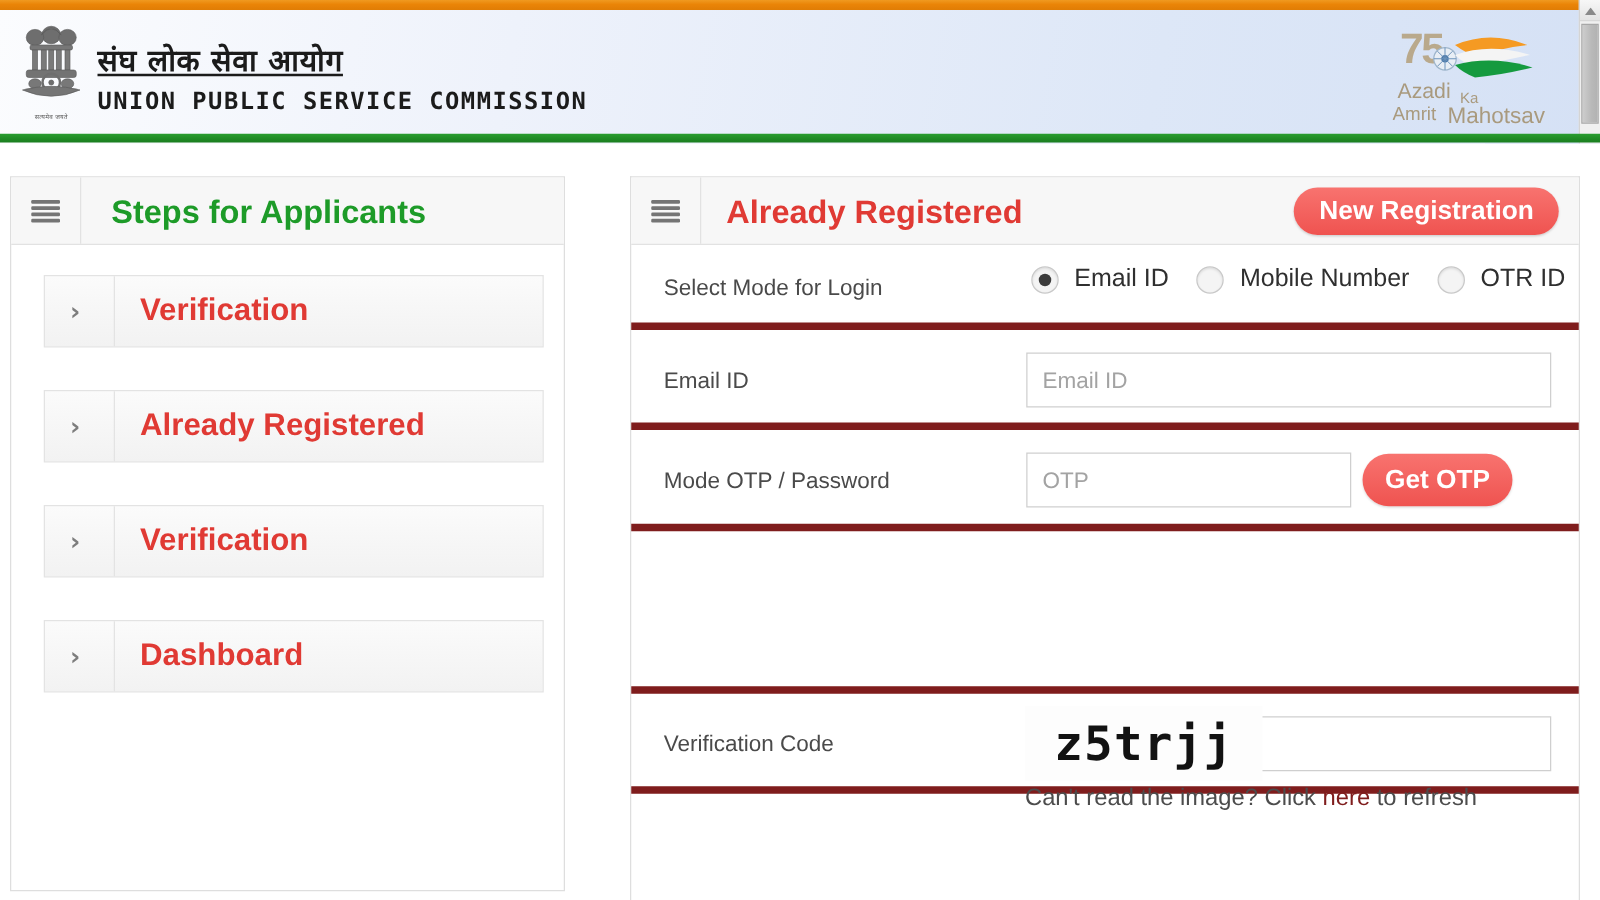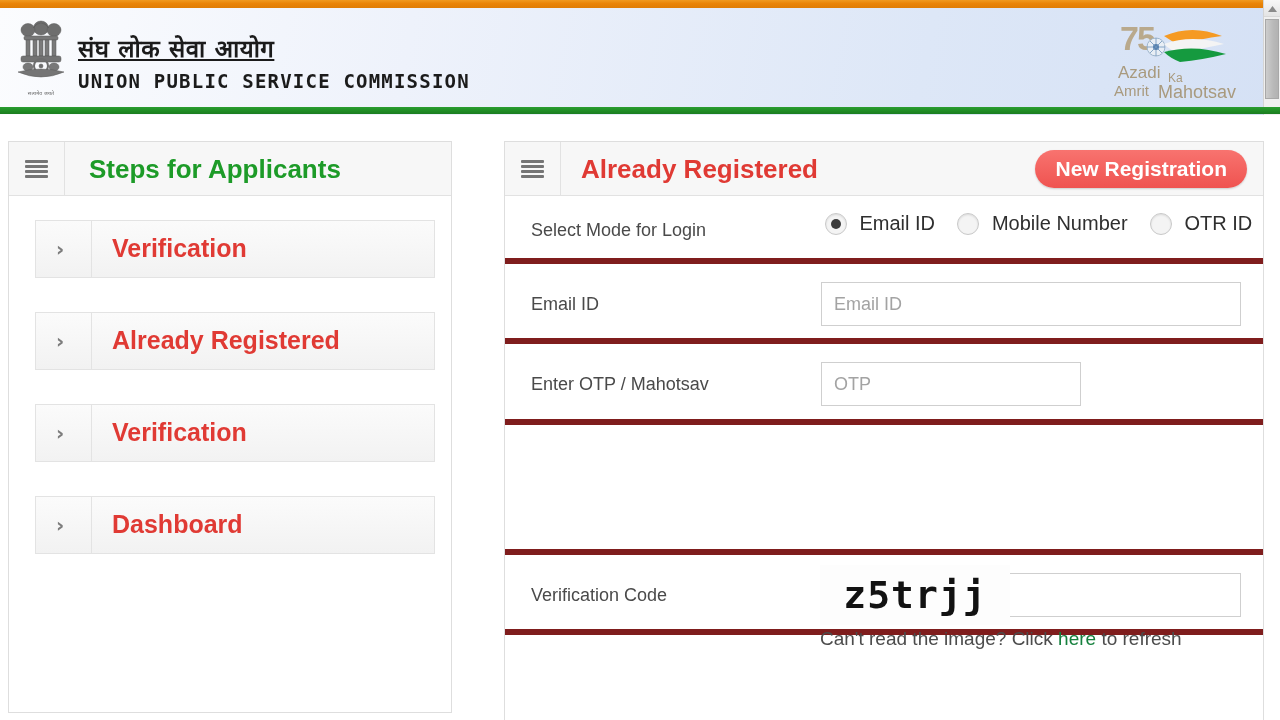--- a/index.html
+++ b/index.html
@@ -221,21 +221,21 @@
   }
   #captcha-text {
     font-family: "DejaVu Sans Mono", monospace;
     font-size: 38px; font-weight: 700; color: #121212;
     letter-spacing: 1px;
   }
   #captcha-help {
     position: absolute; left: 820px; top: 513px;
     font-size: 19px; color: #4c4c4c; white-space: nowrap;
   }
-  #captcha-link { color: #15803d; text-decoration: none; cursor: pointer; }
+  #captcha-link { color: #7f1d1d; text-decoration: none; cursor: pointer; }
 </style>
 </head>
 <body>
 
 <div id="header">
   <div id="saffron-bar"></div>
 
   <div id="emblem">
     <svg width="54" height="72" viewBox="0 0 54 72">
       <g fill="#6e6e6e" stroke="#5a5a5a" stroke-width="0.5">
@@ -382,22 +382,23 @@
         </span>
       </div>
     </div>
 
     <div class="form-row" style="top:122px; height:80px;">
       <div class="row-label" style="top:30px;">Email ID</div>
       <input class="txt-input" style="left: 316px; top: 18px; width: 420px;" type="text" placeholder="Email ID">
     </div>
 
     <div class="form-row" style="top:202px; height:81px;">
-      <div class="row-label" style="top:30px;">Enter OTP / Mahotsav</div>
+      <div class="row-label" style="top:30px;">Mode OTP / Password</div>
       <input class="txt-input" style="left: 316px; top: 18px; width: 260px;" type="text" placeholder="OTP">
+      <button id="get-otp-btn" style="left:585px; top:19px;">Get OTP</button>
     </div>
 
     <div class="form-row" style="top:283px; height:130px;"></div>
 
     <div class="form-row" style="top:413px; height:80px;">
       <div class="row-label" style="top:30px;">Verification Code</div>
       <input class="txt-input" style="left: 316px; top: 18px; width: 420px;" type="text" placeholder="Verification Code">
     </div>
   </div>
 

